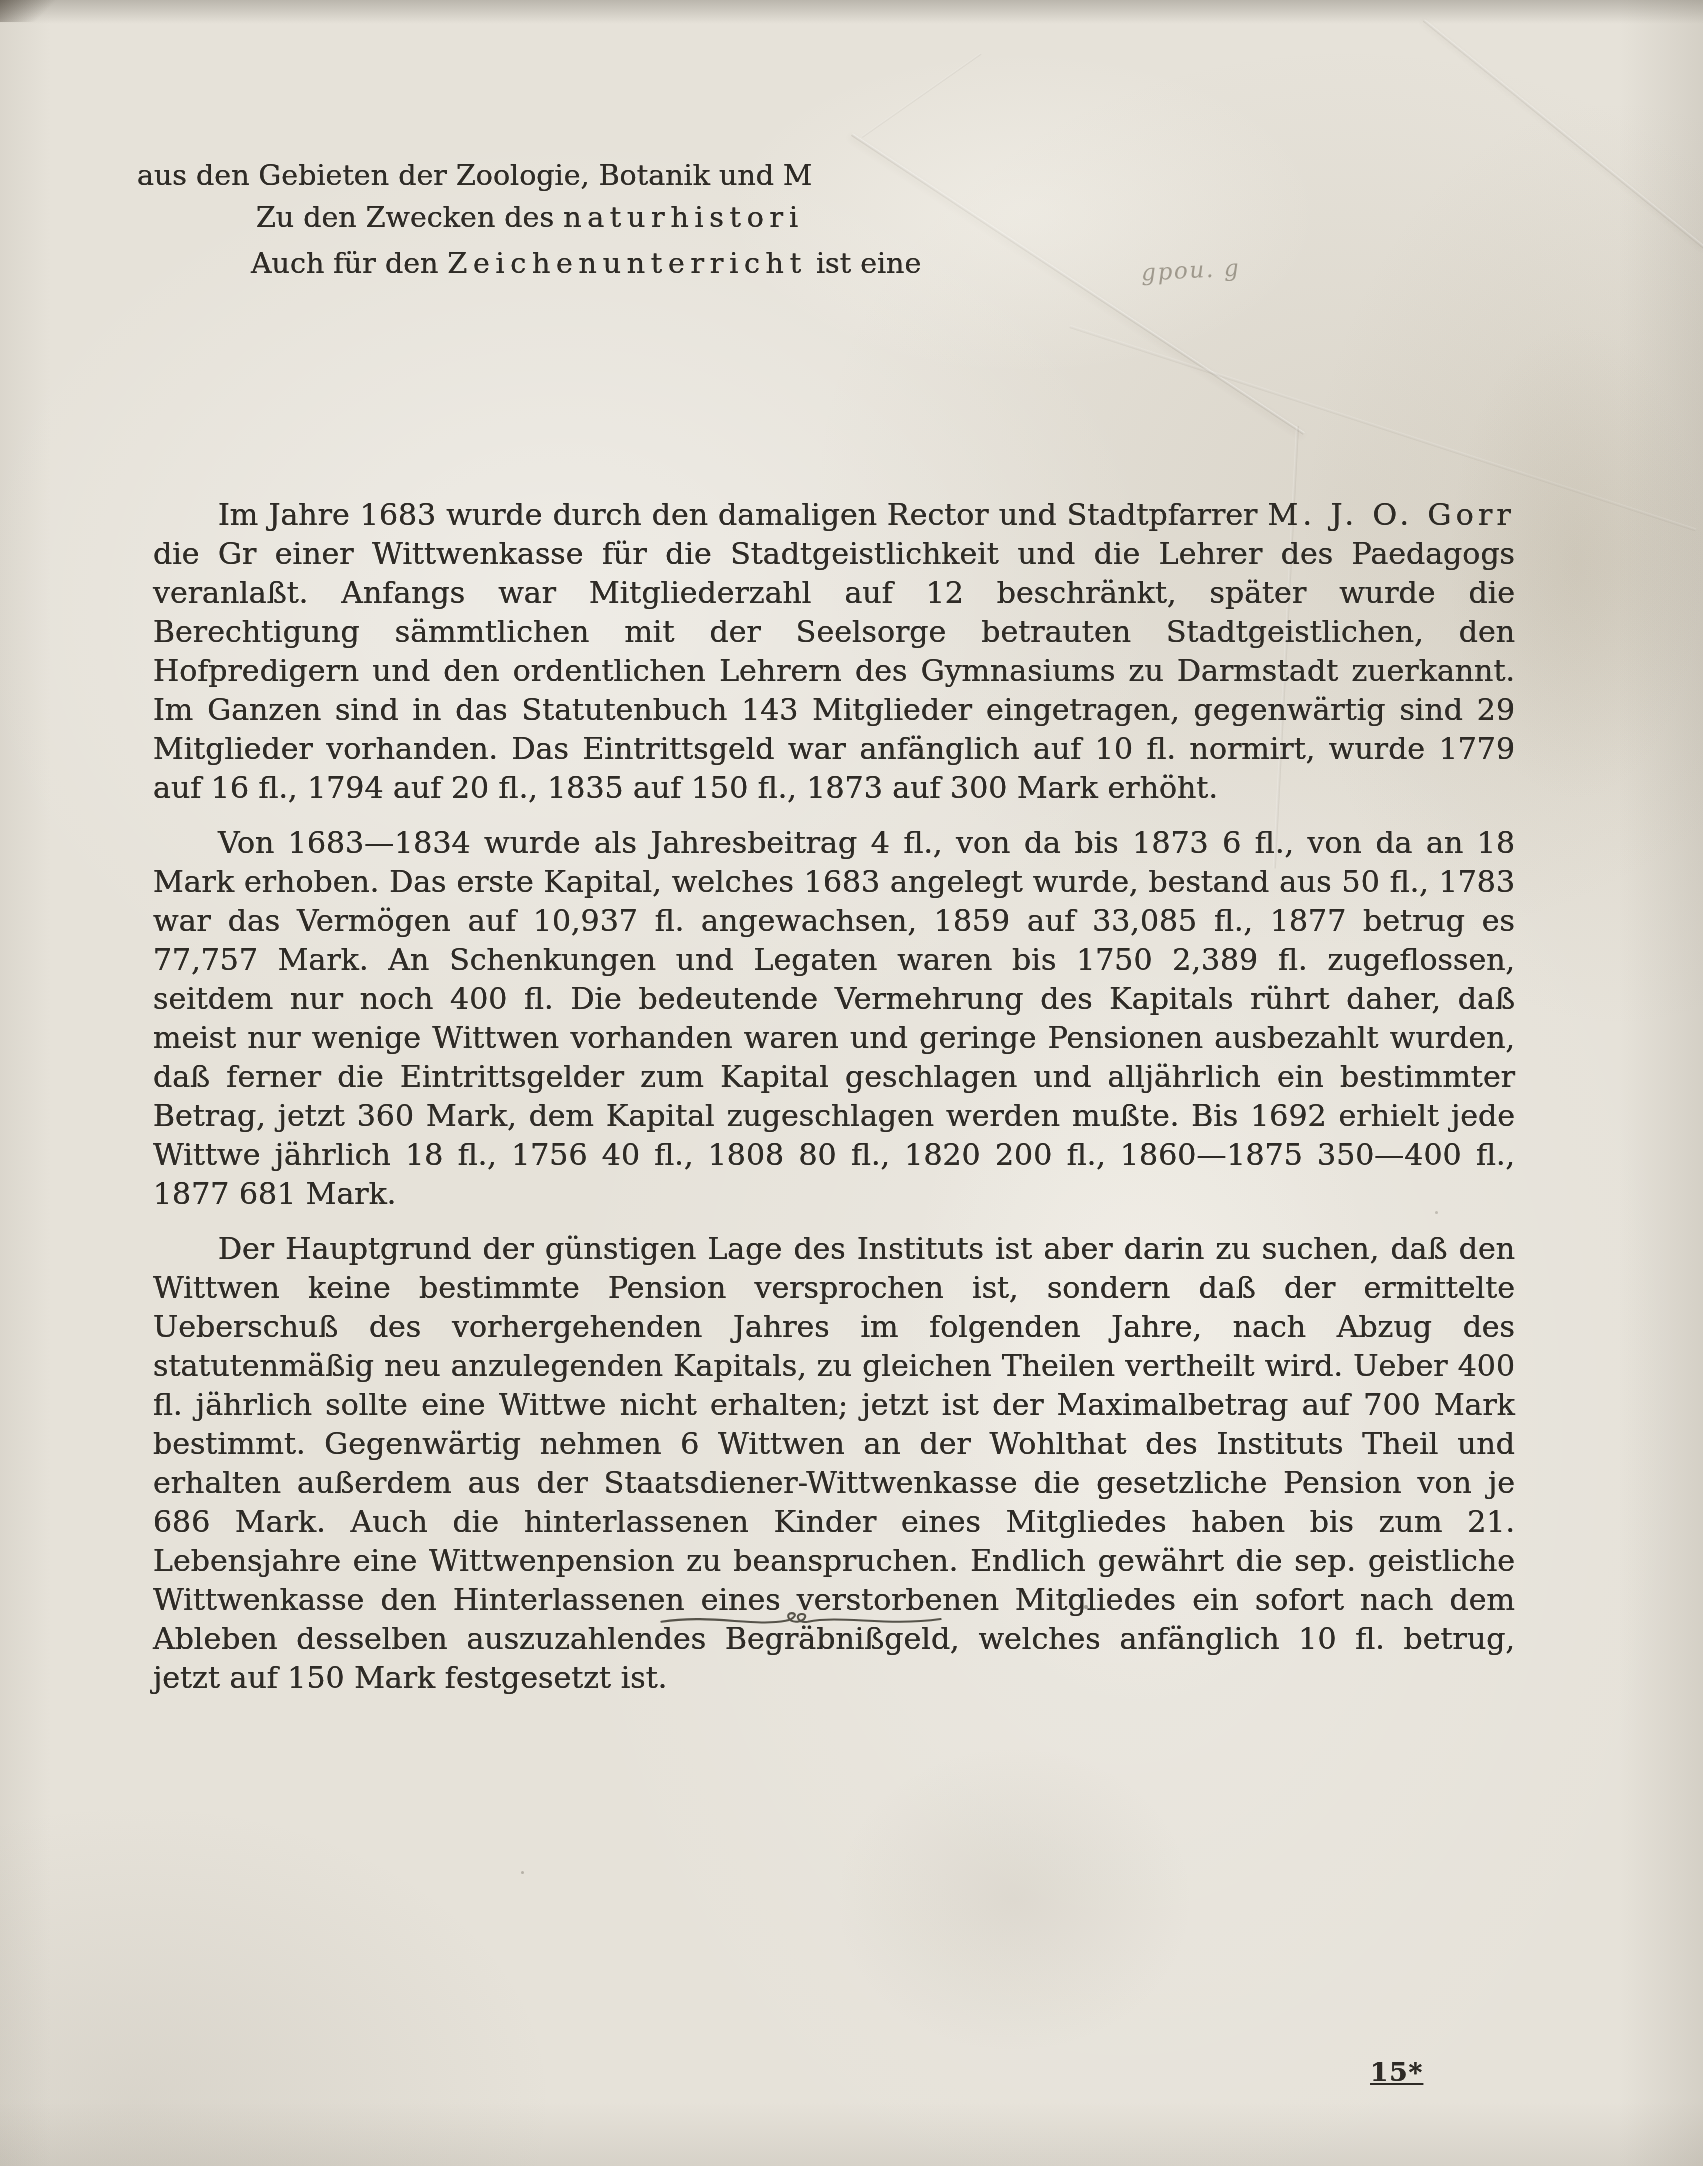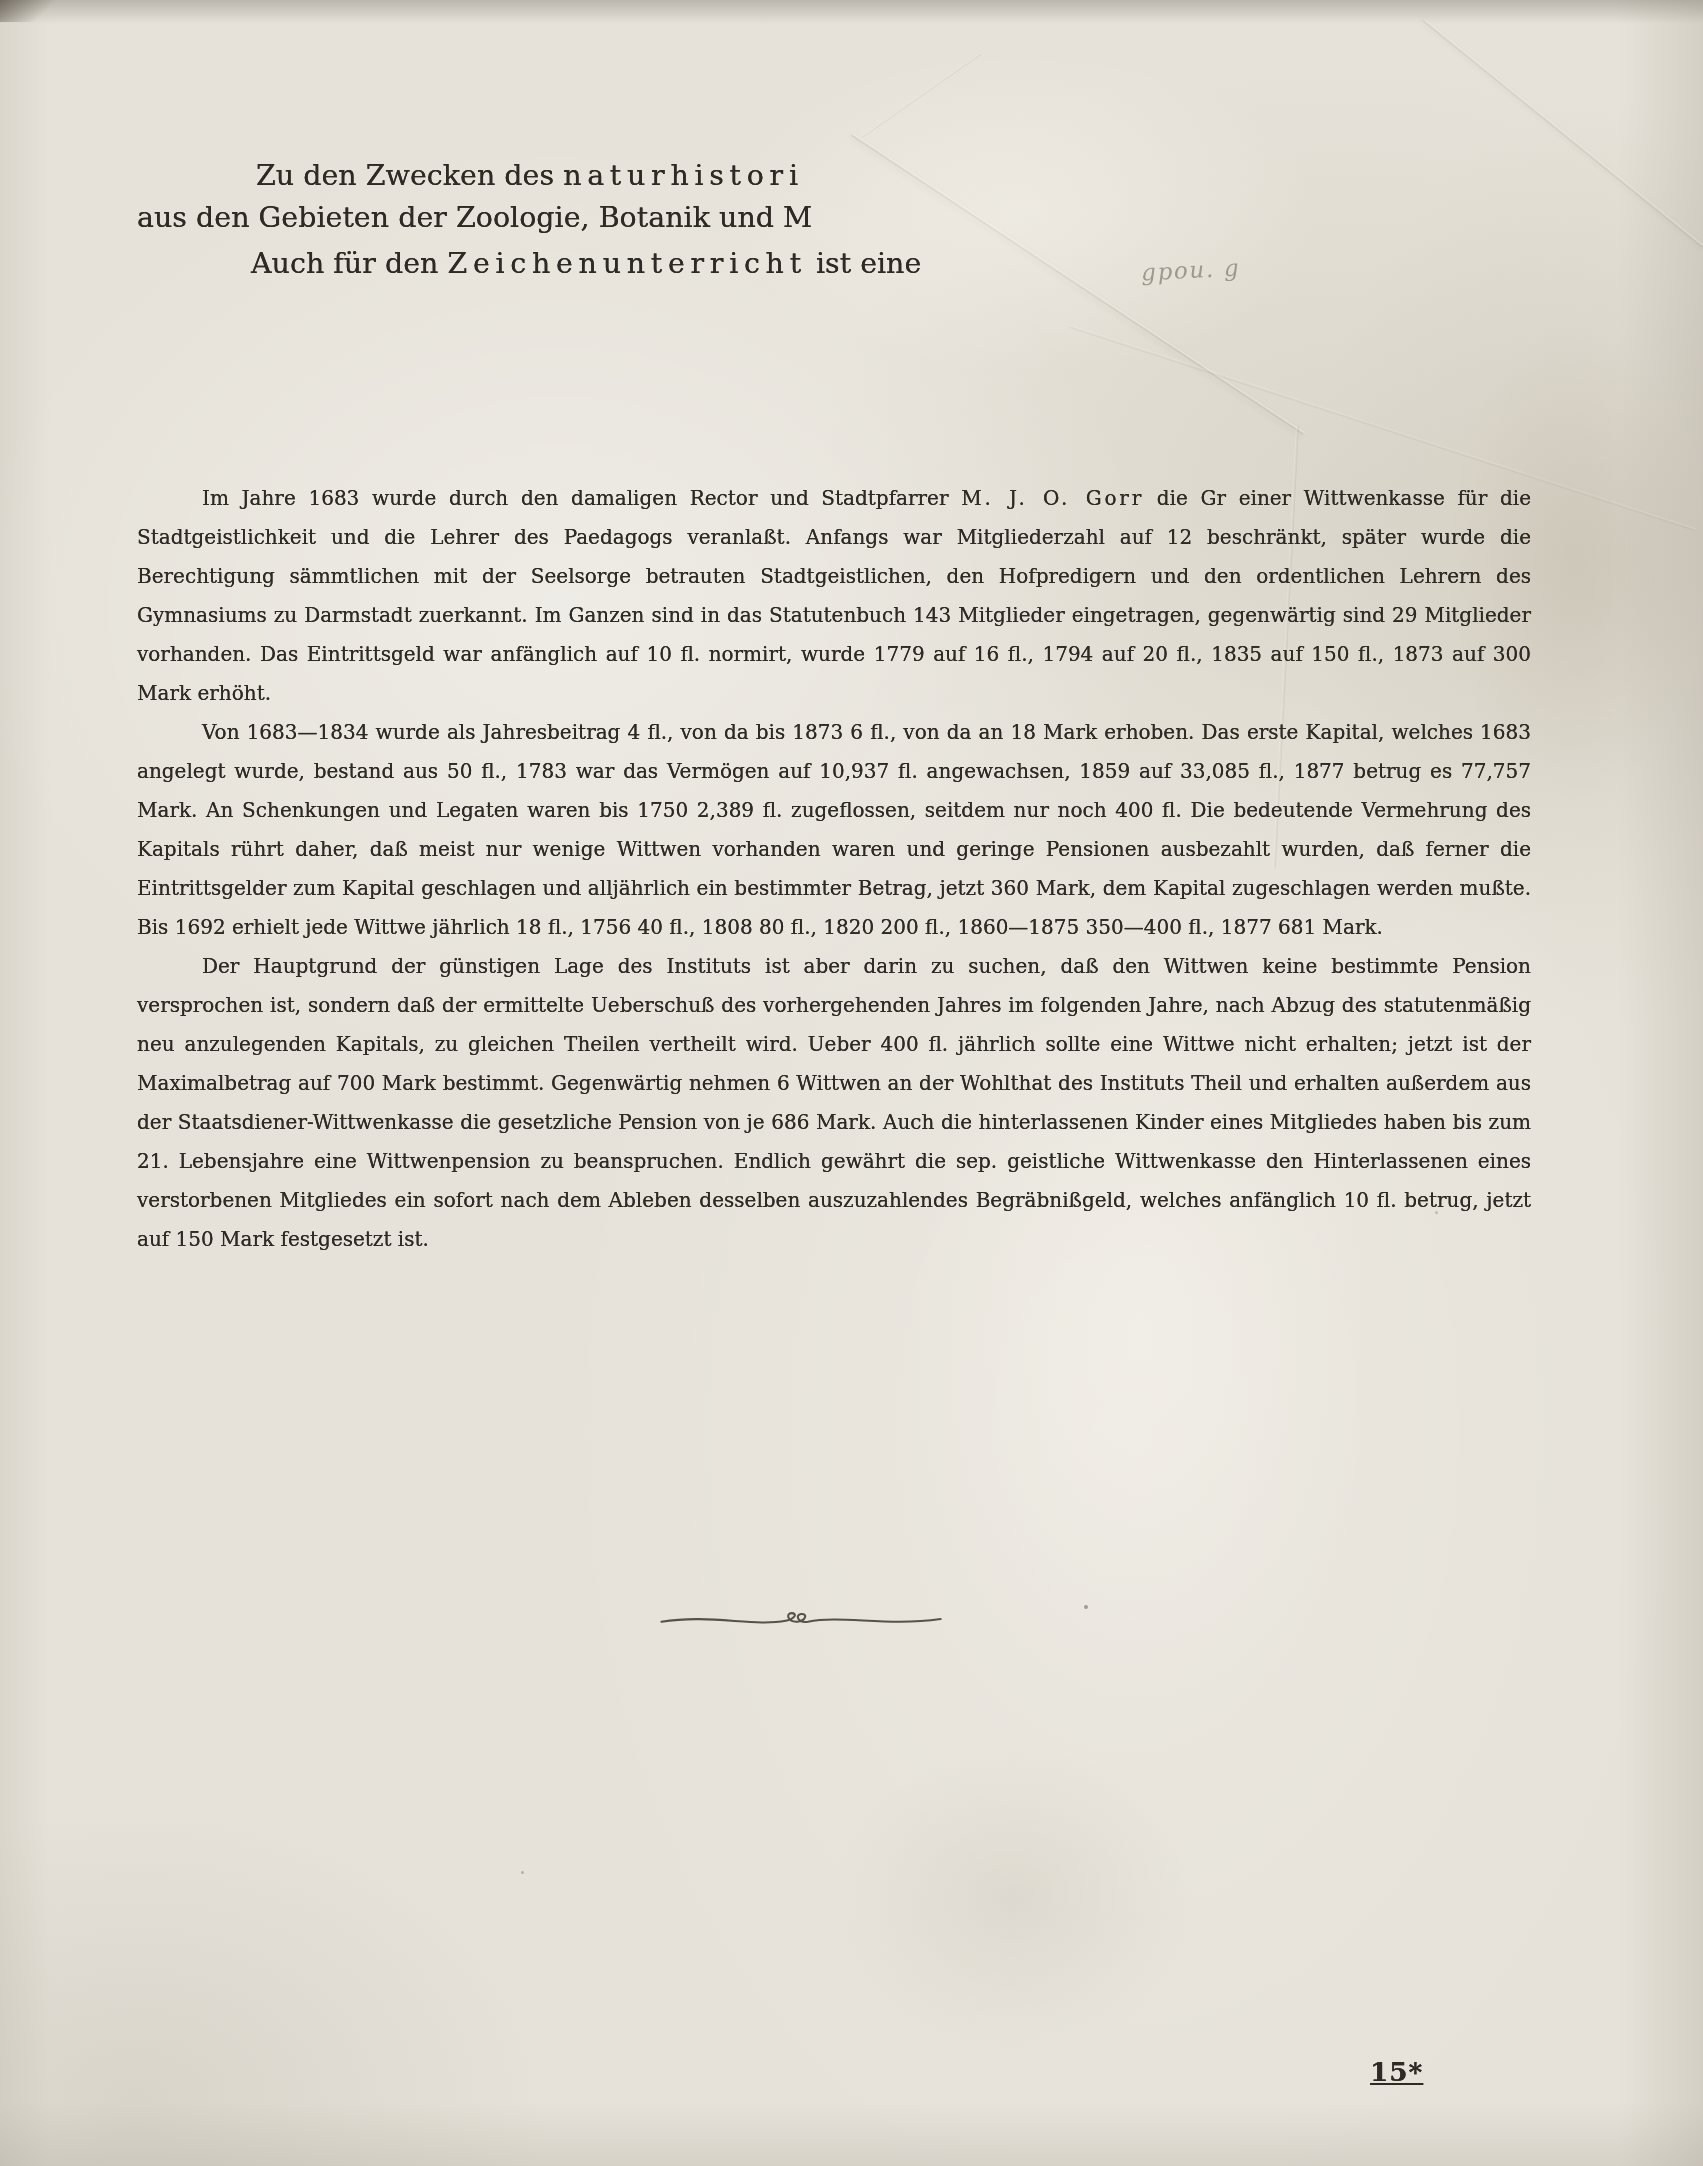--- a/index.html
+++ b/index.html
@@ -27,22 +27,22 @@
   .indent-deep { padding-left:119px; }
   .sperr { letter-spacing:0.20em; }
   .heading {
     left:137px; top:400px; width:1394px;
     text-align:center;
     font-size:38px; font-weight:bold; letter-spacing:1.3px;
     text-shadow:0 0 0.5px currentColor;
   }
   .bodyblock { left:137px; top:479px; width:1394px; }
   .bodyblock p {
-    margin:0;
-    font-size:20px; line-height:39px;
+    margin:16px;
+    font-size:30px; line-height:39px;
     text-align:justify; text-indent:65px;
     text-shadow:0 0 0.4px currentColor;
     hyphens:none;
   }
   .frag p { text-shadow:0 0 0.4px currentColor; }
   .antiqua { letter-spacing:0.14em; }
   .bleed {
     left:1141px; top:257px;
     font-size:23px; font-style:italic;
     color:rgba(100,92,78,0.55);
@@ -105,22 +105,22 @@
   <div class="crease c5"></div>
   <div class="stain s1"></div>
   <div class="stain s2"></div>
   <div class="stain s3"></div>
   <div class="stain s4"></div>
   <div class="speck sp1"></div>
   <div class="speck sp2"></div>
   <div class="speck sp3"></div>
 
   <div class="txt frag" style="left:137px; top:155px;">
+    <p>aus den Gebieten der Zoologie, Botanik und M</p>
     <p><span class="indent-deep">Zu den Zwecken des </span><span class="sperr">naturhistori</span></p>
-    <p>aus den Gebieten der Zoologie, Botanik und M</p>
   </div>
   <div class="txt frag" style="left:137px; top:243px;">
     <p><span style="padding-left:114px;">Auch für den </span><span class="sperr">Zeichenunterricht</span><span> ist eine</span></p>
   </div>
 
   <div class="txt bleed">gpou. g</div>
 
 
   <div class="txt bodyblock">
     <p><span>Im Jahre 1683 wurde durch den damaligen Rector und Stadtpfarrer </span><span class="antiqua">M. J. O. Gorr</span><span> die Gr einer Wittwenkasse für die Stadtgeistlichkeit und die Lehrer des Paedagogs veranlaßt. Anfangs war Mitgliederzahl auf 12 beschränkt, später wurde die Berechtigung sämmtlichen mit der Seelsorge betrauten Stadtgeistlichen, den Hofpredigern und den ordentlichen Lehrern des Gymnasiums zu Darmstadt zuerkannt. Im Ganzen sind in das Statutenbuch 143 Mitglieder eingetragen, gegenwärtig sind 29 Mitglieder vorhanden. Das Eintrittsgeld war anfänglich auf 10 fl. normirt, wurde 1779 auf 16 fl., 1794 auf 20 fl., 1835 auf 150 fl., 1873 auf 300 Mark erhöht.</span></p>

